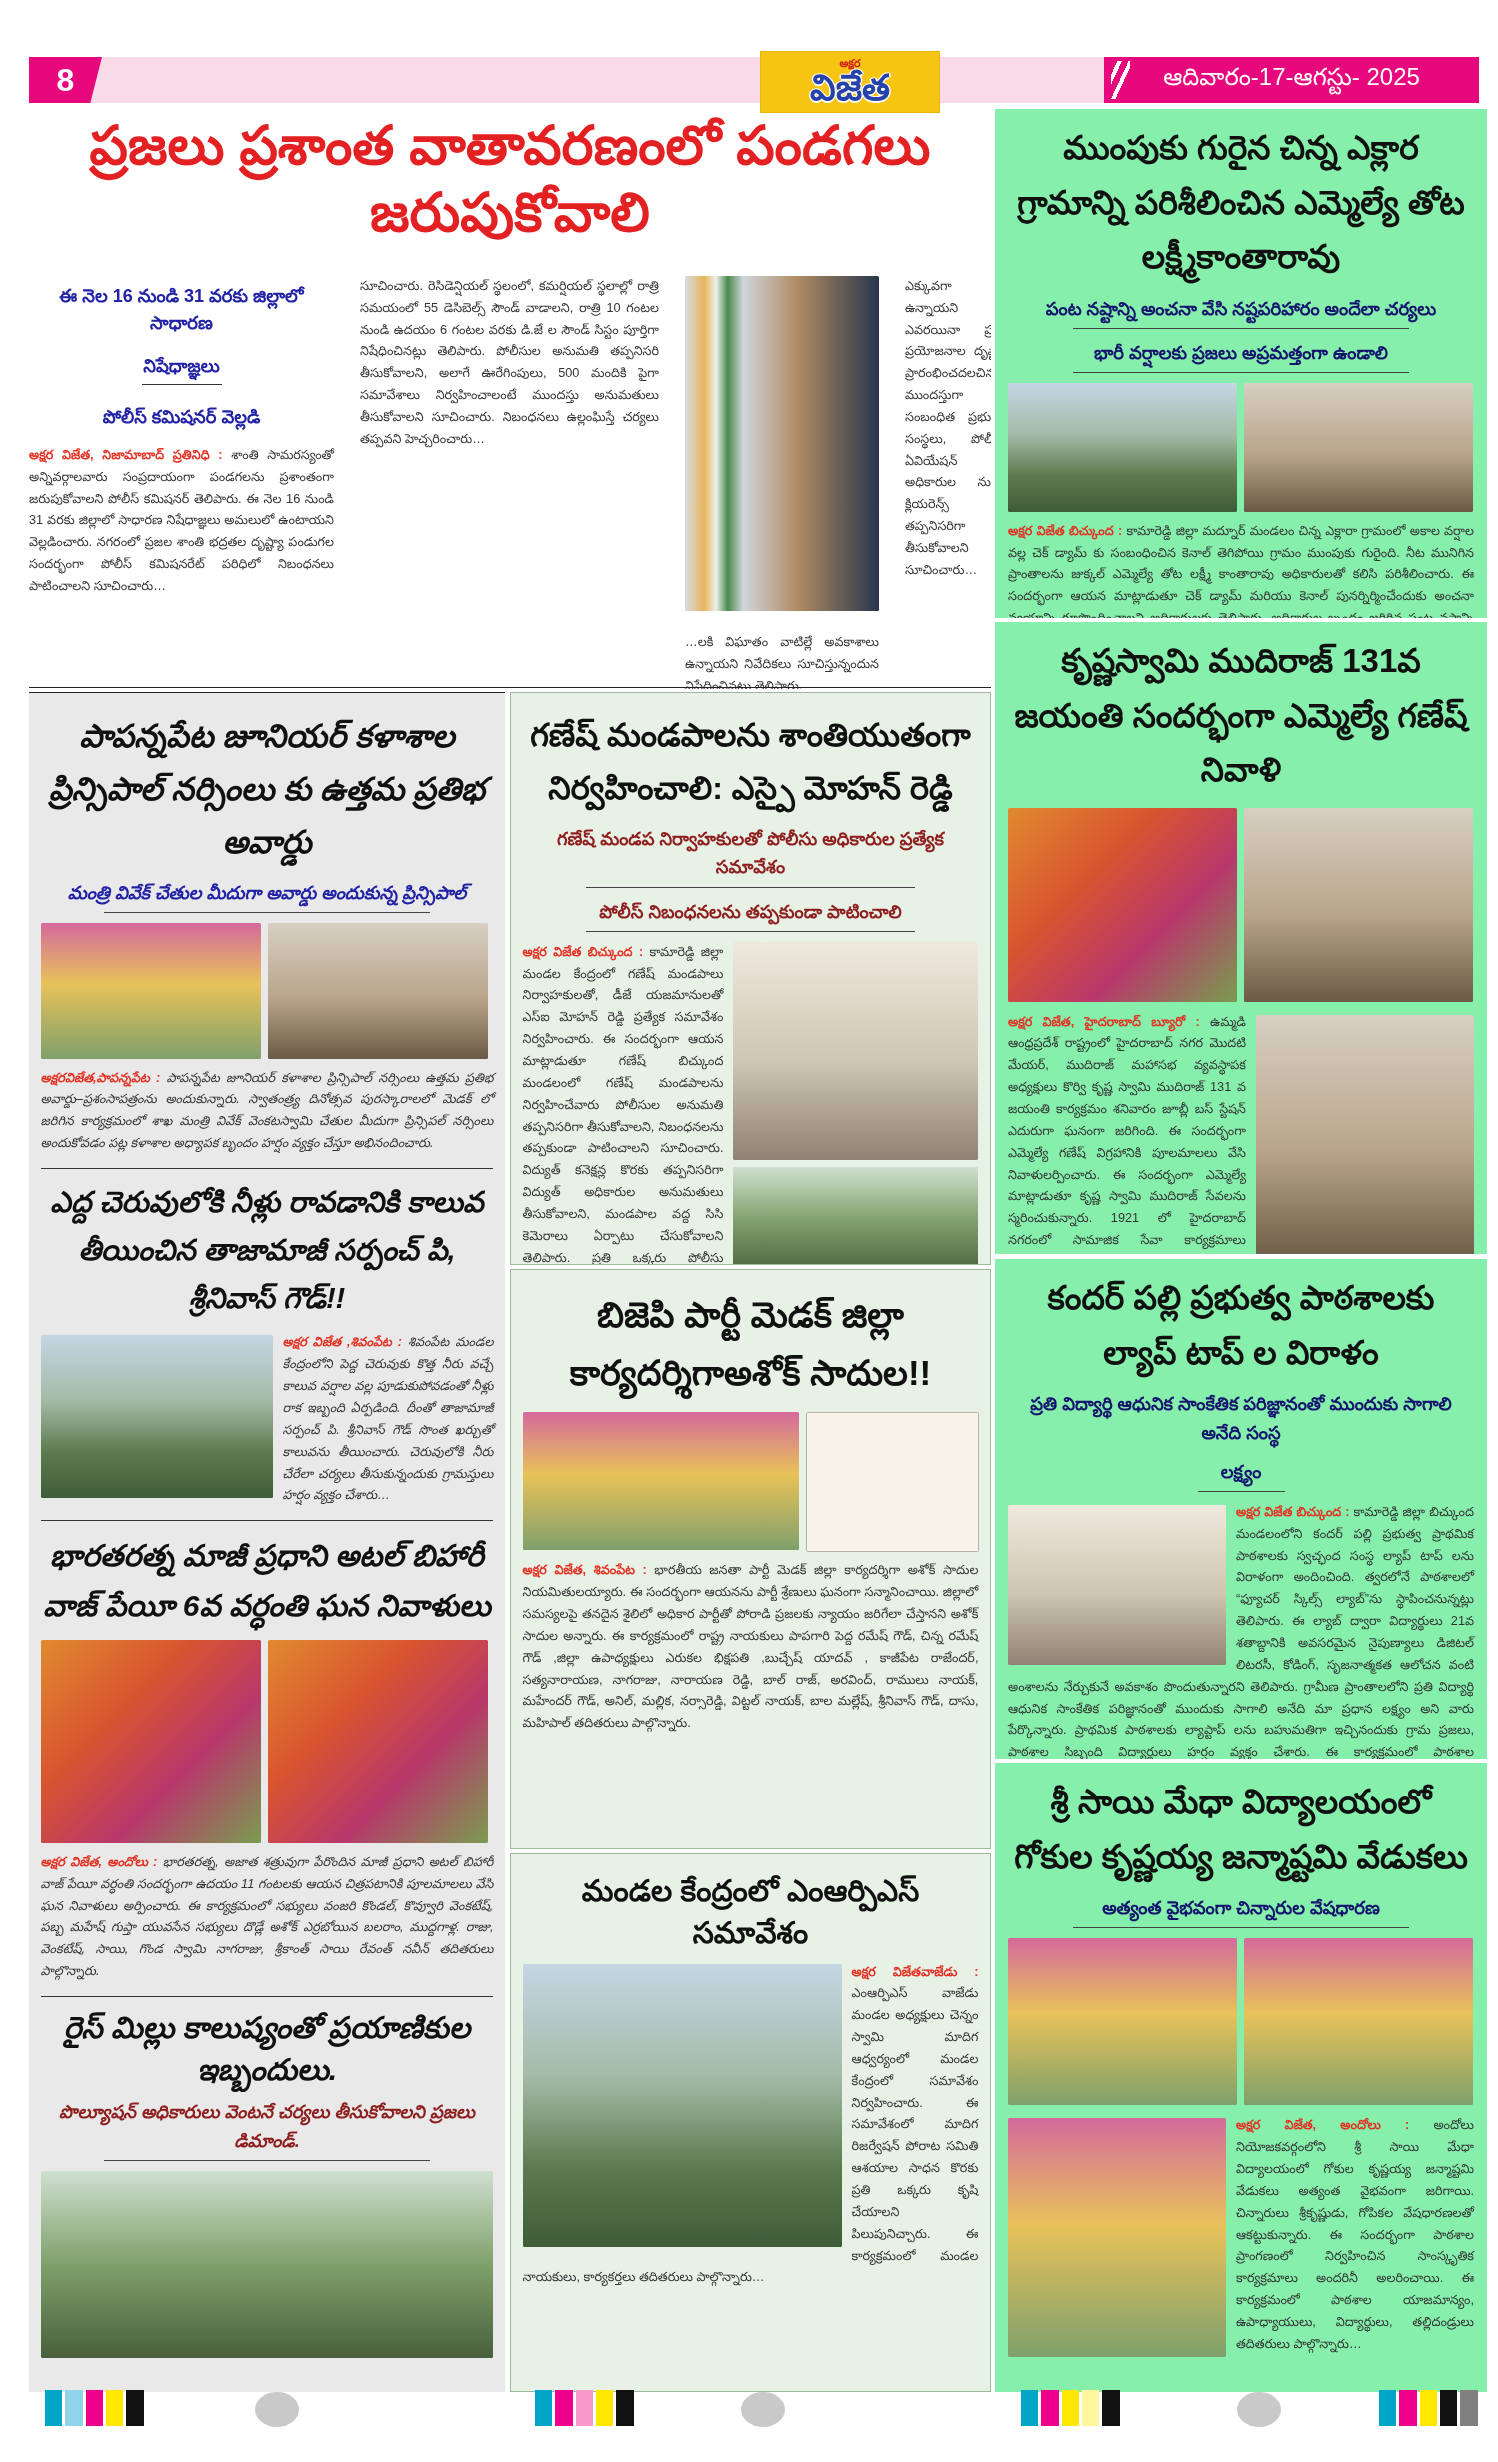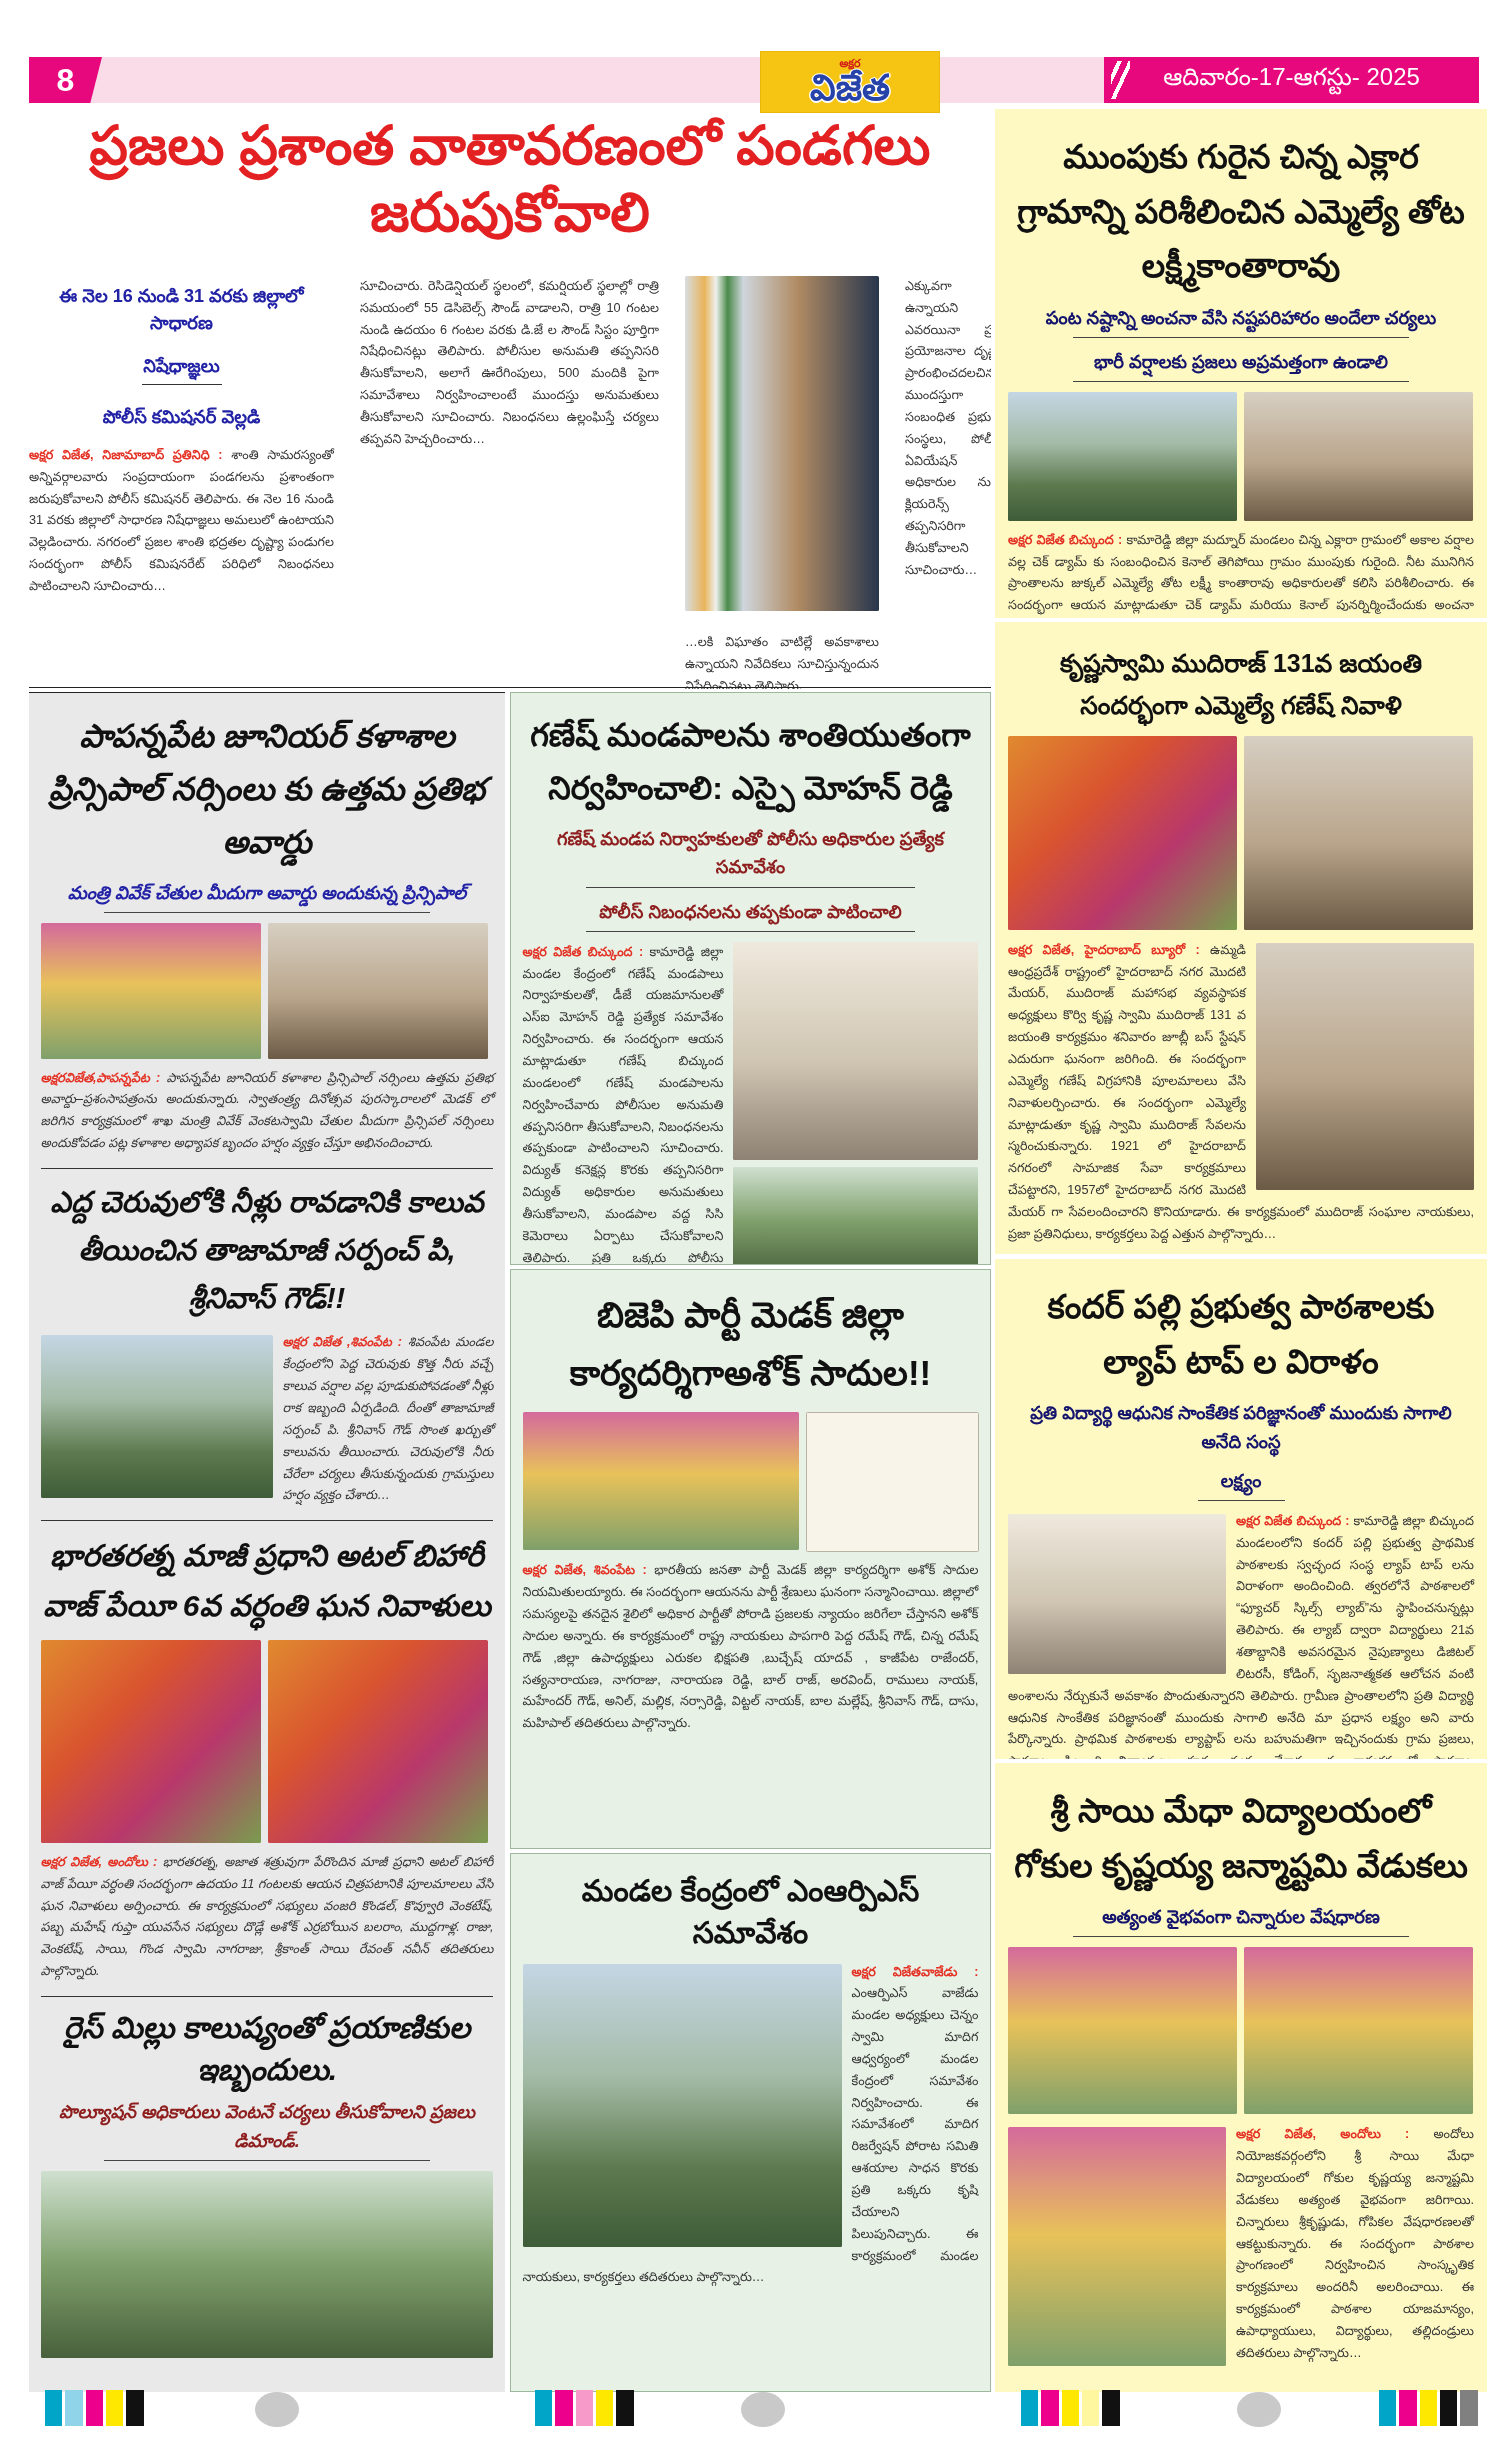--- a/index.html
+++ b/index.html
@@ -53,21 +53,21 @@
   .lead-colC{flex:1;}
   .lead-sub1{font-size:18px;line-height:1.5;margin-top:17.4px;}
   .lead-sub2{font-size:18px;margin-top:19px;}
   .lead-sub3{font-size:18px;margin-top:22px;margin-bottom:11.6px;}
   .lead-rule{position:absolute;left:0;bottom:1.5px;width:100%;border-bottom:1.5px solid #222;}
   
   .col-left{position:absolute;left:29px;top:692px;width:476px;height:1700px;background:#e9e9e9;
     padding:10px 11.6px;box-sizing:border-box;overflow:hidden;border-top:1.5px solid #222;}
   .col-mid{position:absolute;left:510px;top:692px;width:481px;height:1700px;display:flex;flex-direction:column;gap:4.4px;}
   .greenbox{background:#e7f1e6;border:0.7px solid #9db89d;padding:8.7px 11.6px;box-sizing:border-box;overflow:hidden;}
-  .pinkbox{position:absolute;left:995px;width:492px;background:#fef9c3;padding:14px 13px;box-sizing:border-box;overflow:hidden;}
+  .pinkbox{position:absolute;left:995px;width:492px;background:#86efac;padding:5px 13px;box-sizing:border-box;overflow:hidden;}
   .h2line{font-size:32px;line-height:1.65;margin:7.3px 0 10px 0;}
   .h1line{font-size:30px;line-height:1.4;margin:7.3px 0 7.3px 0;}
   .subline{font-size:18px;line-height:1.6;margin:4.4px 0 10px 0;}
   .sect{border-bottom:1.5px solid #333;padding-bottom:13px;margin-bottom:10px;font-style:italic;}
   .sect:last-child{border-bottom:none;}
   .floatL{float:left;margin:2.9px 10px 4.4px 0;}
   .floatR{float:right;margin:2.9px 0 4.4px 10px;}
   .clear{clear:both;}
   
   .regrow{position:absolute;left:0;top:2390px;width:1499px;height:41px;}
@@ -227,21 +227,21 @@
     <div class="ph g-field" style="width:229px;height:129px"></div>
     <div class="ph g-people" style="width:229px;height:129px"></div>
   </div>
   <p class="body-txt" style="margin:8.7px 0 0 0">
     <span class="dateline">అక్షర విజేత బిచ్కుంద :</span>
     <span>కామారెడ్డి జిల్లా మద్నూర్ మండలం చిన్న ఎక్లారా గ్రామంలో అకాల వర్షాల వల్ల చెక్ డ్యామ్ కు సంబంధించిన కెనాల్ తెగిపోయి గ్రామం ముంపుకు గురైంది. నీట మునిగిన ప్రాంతాలను జుక్కల్ ఎమ్మెల్యే తోట లక్ష్మీ కాంతారావు అధికారులతో కలిసి పరిశీలించారు. ఈ సందర్భంగా ఆయన మాట్లాడుతూ చెక్ డ్యామ్ మరియు కెనాల్ పునర్నిర్మించేందుకు అంచనా వ్యయాన్ని రూపొందించాలని అధికారులకు తెలిపారు. అధికారుల బృందం జరిగిన పంట నష్టాన్ని అంచనా వేసి నివేదిక రూపొందించి ఇవ్వాలని, ముఖ్యమంత్రి దృష్టికి తీసుకెళ్లి నష్ట పరిహారం అందేలా చర్యలు తీసుకుంటానన్నారు. వర్షాలు తగ్గి పరిస్థితి అదుపులోకి వచ్చే వరకు ప్రజలకు ఎలాంటి ఇబ్బందులు లేకుండా తగిన చర్యలు చేపట్టాలని, పాడైపోయిన రోడ్లను వెంటనే మరమ్మత్తులు చేయాలని అధికారులను ఆదేశించారు. ప్రజలు వర్షాలు తగ్గేవరకు, ముఖ్యంగా రాత్రి సమయాల్లో ఎవరు ప్రయాణం చేయరాదని సూచించారు…</span>
   </p>
 </div>
 
 <div class="pinkbox" style="top:622px;height:632px">
-  <div class="headline-black h2line" style="font-size:25px">కృష్ణస్వామి ముదిరాజ్ 131వ జయంతి సందర్భంగా ఎమ్మెల్యే గణేష్ నివాళి</div>
+  <div class="headline-black h2line" style="font-size:33px">కృష్ణస్వామి ముదిరాజ్ 131వ జయంతి సందర్భంగా ఎమ్మెల్యే గణేష్ నివాళి</div>
   <div class="photo-row">
     <div class="ph g-flowers" style="width:229px;height:194px"></div>
     <div class="ph g-people" style="width:229px;height:194px"></div>
   </div>
   <div style="margin-top:10px">
     <div class="ph g-people floatR" style="width:218px;height:247px"></div>
     <p class="body-txt" style="margin:0">
       <span class="dateline">అక్షర విజేత, హైదరాబాద్ బ్యూరో :</span>
       <span>ఉమ్మడి ఆంధ్రప్రదేశ్ రాష్ట్రంలో హైదరాబాద్ నగర మొదటి మేయర్, ముదిరాజ్ మహాసభ వ్యవస్థాపక అధ్యక్షులు కొర్వి కృష్ణ స్వామి ముదిరాజ్ 131 వ జయంతి కార్యక్రమం శనివారం జూబ్లీ బస్ స్టేషన్ ఎదురుగా ఘనంగా జరిగింది. ఈ సందర్భంగా ఎమ్మెల్యే గణేష్ విగ్రహానికి పూలమాలలు వేసి నివాళులర్పించారు. ఈ సందర్భంగా ఎమ్మెల్యే మాట్లాడుతూ కృష్ణ స్వామి ముదిరాజ్ సేవలను స్మరించుకున్నారు. 1921 లో హైదరాబాద్ నగరంలో సామాజిక సేవా కార్యక్రమాలు చేపట్టారని, 1957లో హైదరాబాద్ నగర మొదటి మేయర్ గా సేవలందించారని కొనియాడారు. ఈ కార్యక్రమంలో ముదిరాజ్ సంఘాల నాయకులు, ప్రజా ప్రతినిధులు, కార్యకర్తలు పెద్ద ఎత్తున పాల్గొన్నారు…</span>
     </p>

